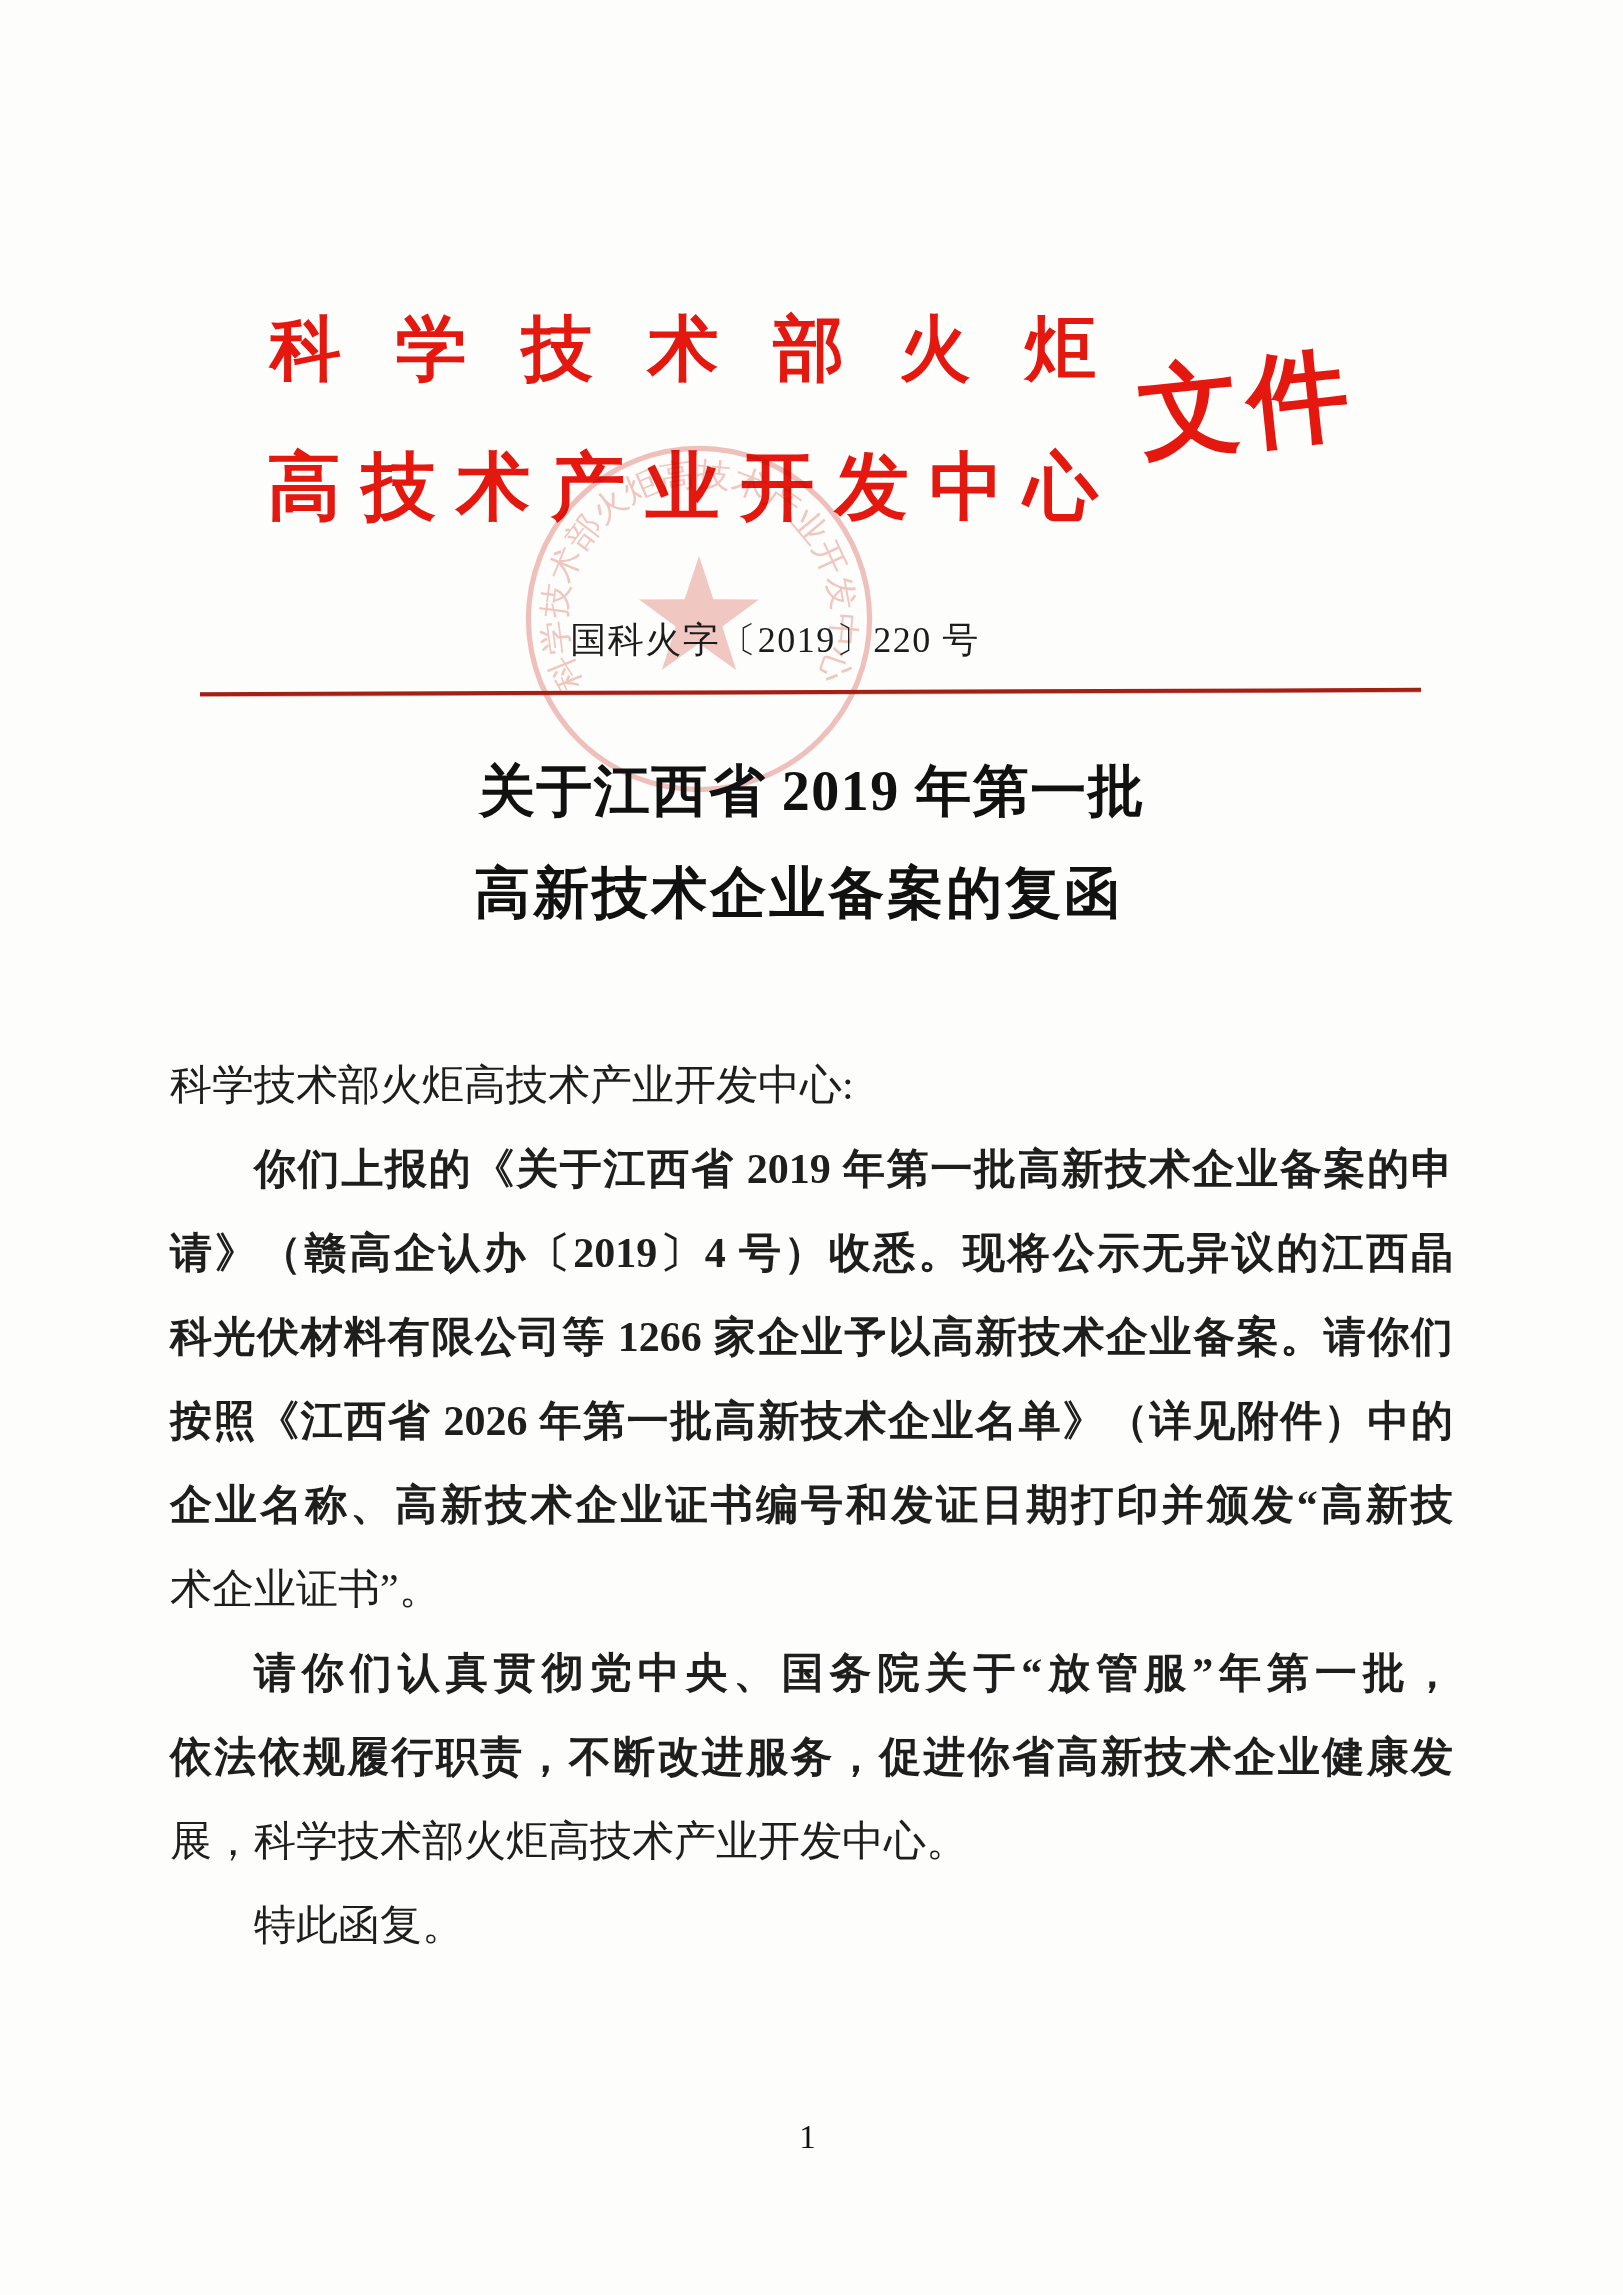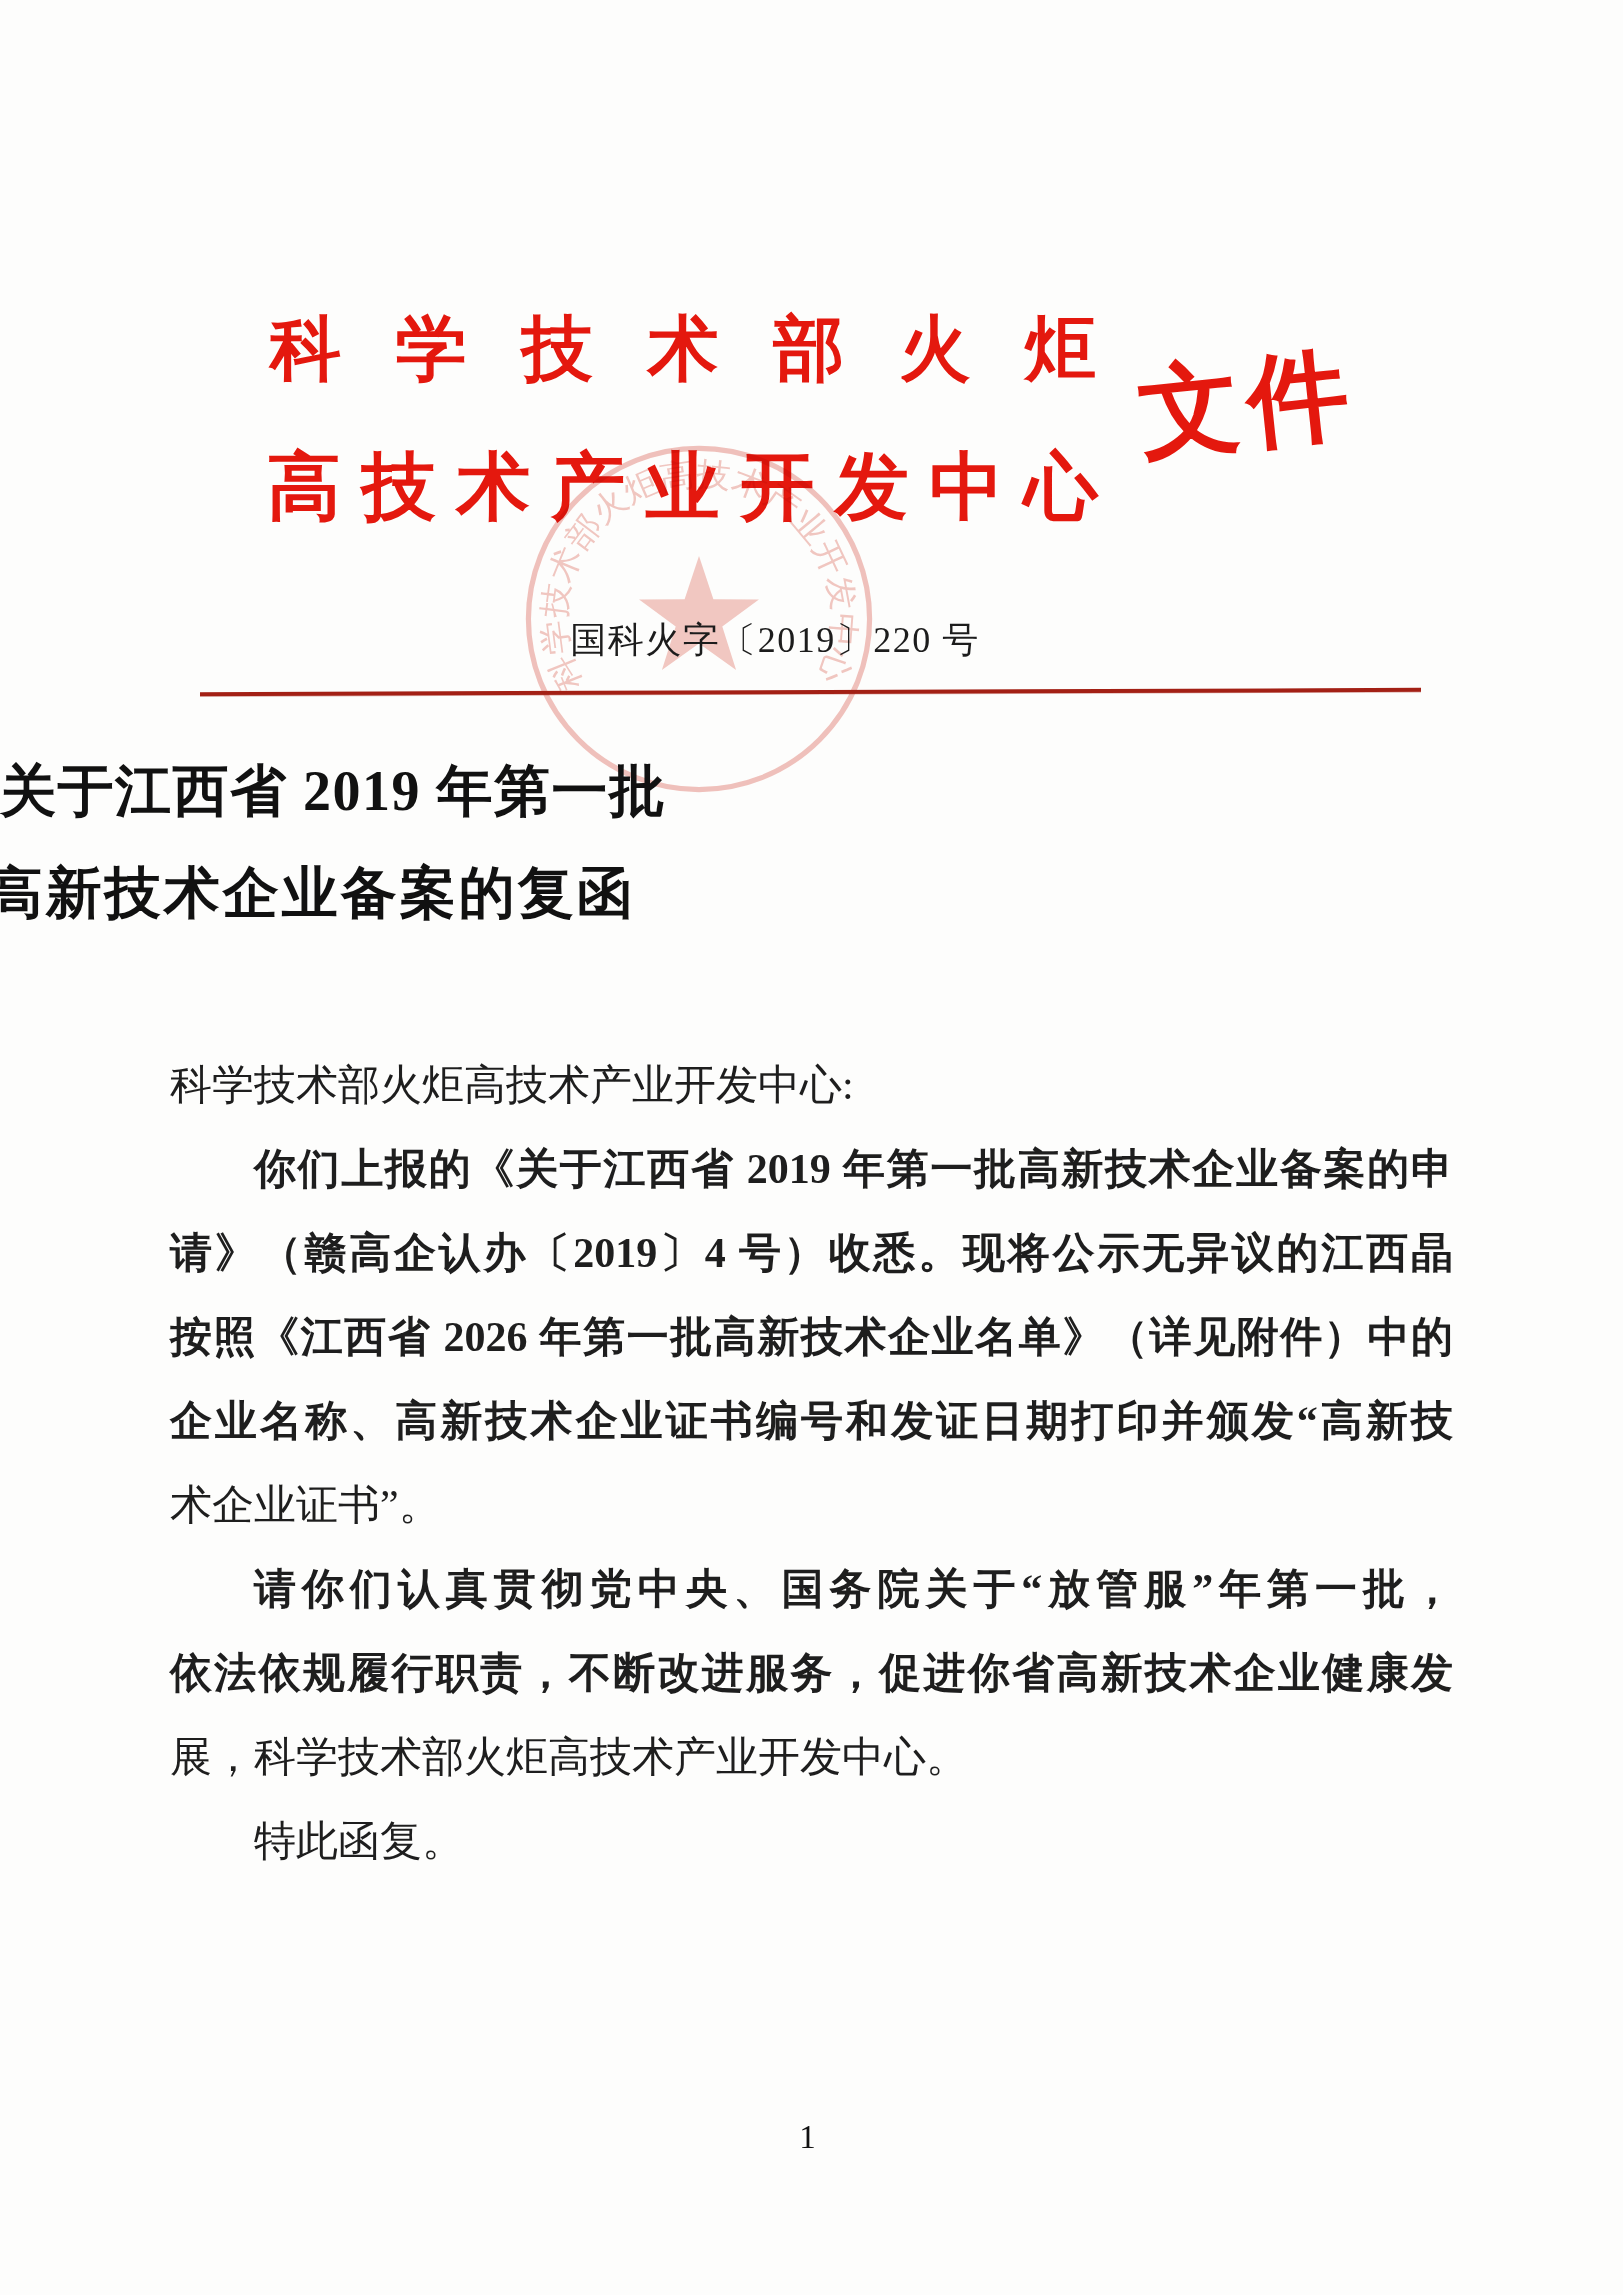--- a/index.html
+++ b/index.html
@@ -41,21 +41,21 @@
     box-shadow:0 0.7px 0 rgba(163,32,21,.35);
   }
   
   #seal{
     position:absolute;left:521px;top:441px;width:356px;height:356px;
     mix-blend-mode:multiply;opacity:.85;pointer-events:none;
   }
   
   .title-line{
     position:absolute;left:0;width:100%;
-    text-align:left;color:#111;
+    text-align:center;color:#111;
     font-size:56px;font-weight:bold;line-height:1;
     letter-spacing:1.5px;
   }
   #title-line-1{top:763px;}
   #title-line-2{top:865px;transform:translateX(-13.3px);letter-spacing:3px;}
   
   #body-lines{
     position:absolute;left:170px;top:1043px;width:1283px;
     color:#1e1e1e;
   }
@@ -123,20 +123,21 @@
 
   <div id="red-rule"></div>
 
   <div id="title-line-1" class="title-line">关于江西省 2019 年第一批</div>
   <div id="title-line-2" class="title-line">高新技术企业备案的复函</div>
 
   <div id="body-lines">
       <div class="bline">科学技术部火炬高技术产业开发中心:</div>
       <div class="bline indent justify">你们上报的《关于江西省 2019 年第一批高新技术企业备案的申</div>
       <div class="bline justify">请》（赣高企认办〔2019〕4 号）收悉。现将公示无异议的江西晶</div>
+      <div class="bline justify">科光伏材料有限公司等 1266 家企业予以高新技术企业备案。请你们</div>
       <div class="bline justify">按照《江西省 2026 年第一批高新技术企业名单》（详见附件）中的</div>
       <div class="bline justify">企业名称、高新技术企业证书编号和发证日期打印并颁发“高新技</div>
       <div class="bline">术企业证书”。</div>
       <div class="bline indent justify">请你们认真贯彻党中央、国务院关于“放管服”年第一批，</div>
       <div class="bline justify">依法依规履行职责，不断改进服务，促进你省高新技术企业健康发</div>
       <div class="bline">展，科学技术部火炬高技术产业开发中心。</div>
       <div class="bline indent">特此函复。</div>
     </div>
 
   <div id="page-number">1</div>

